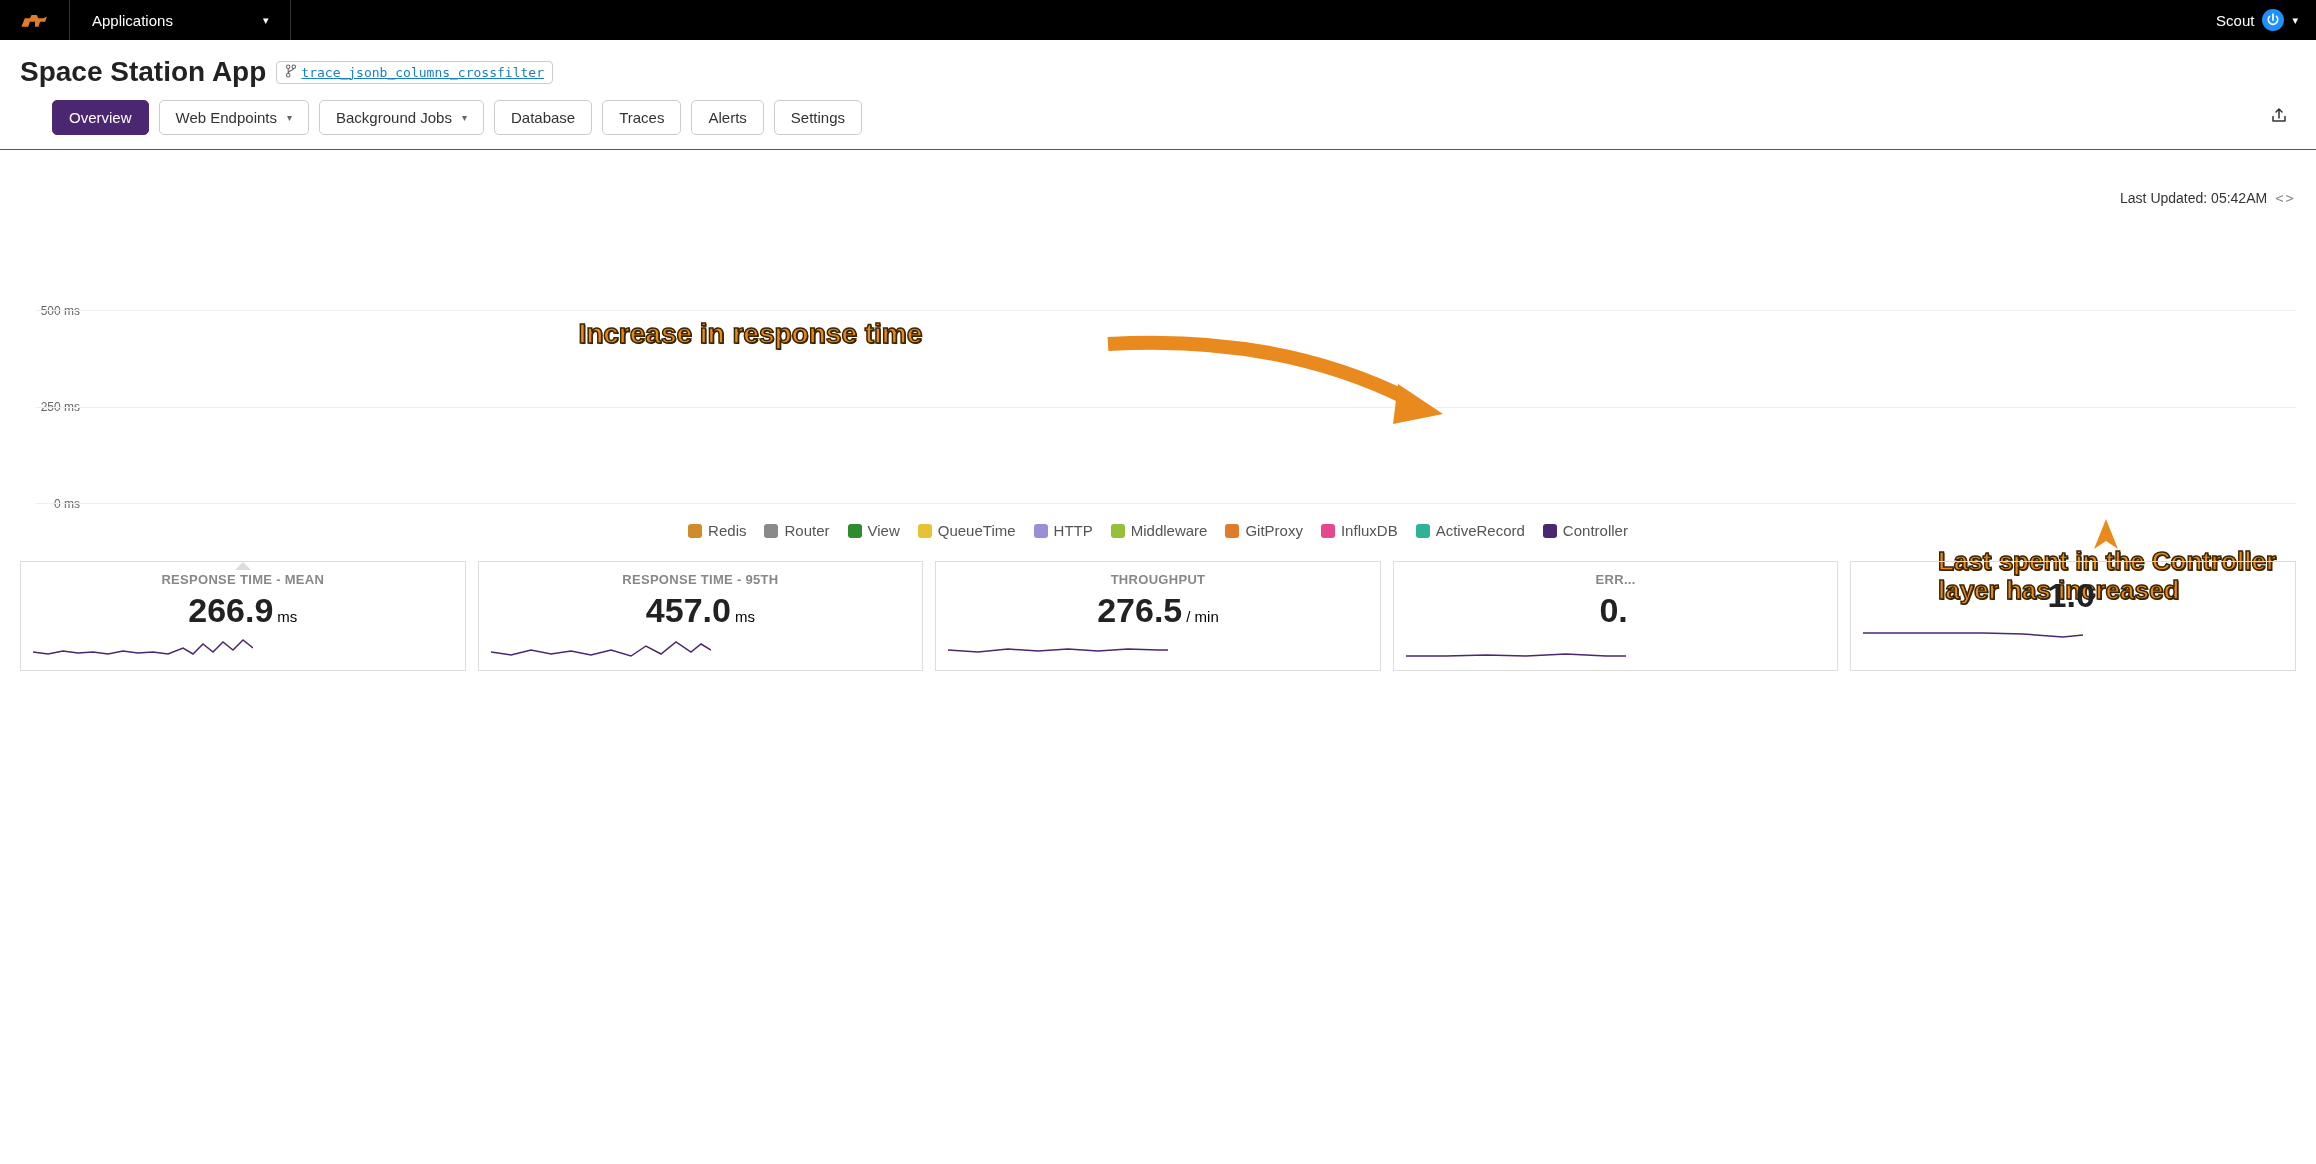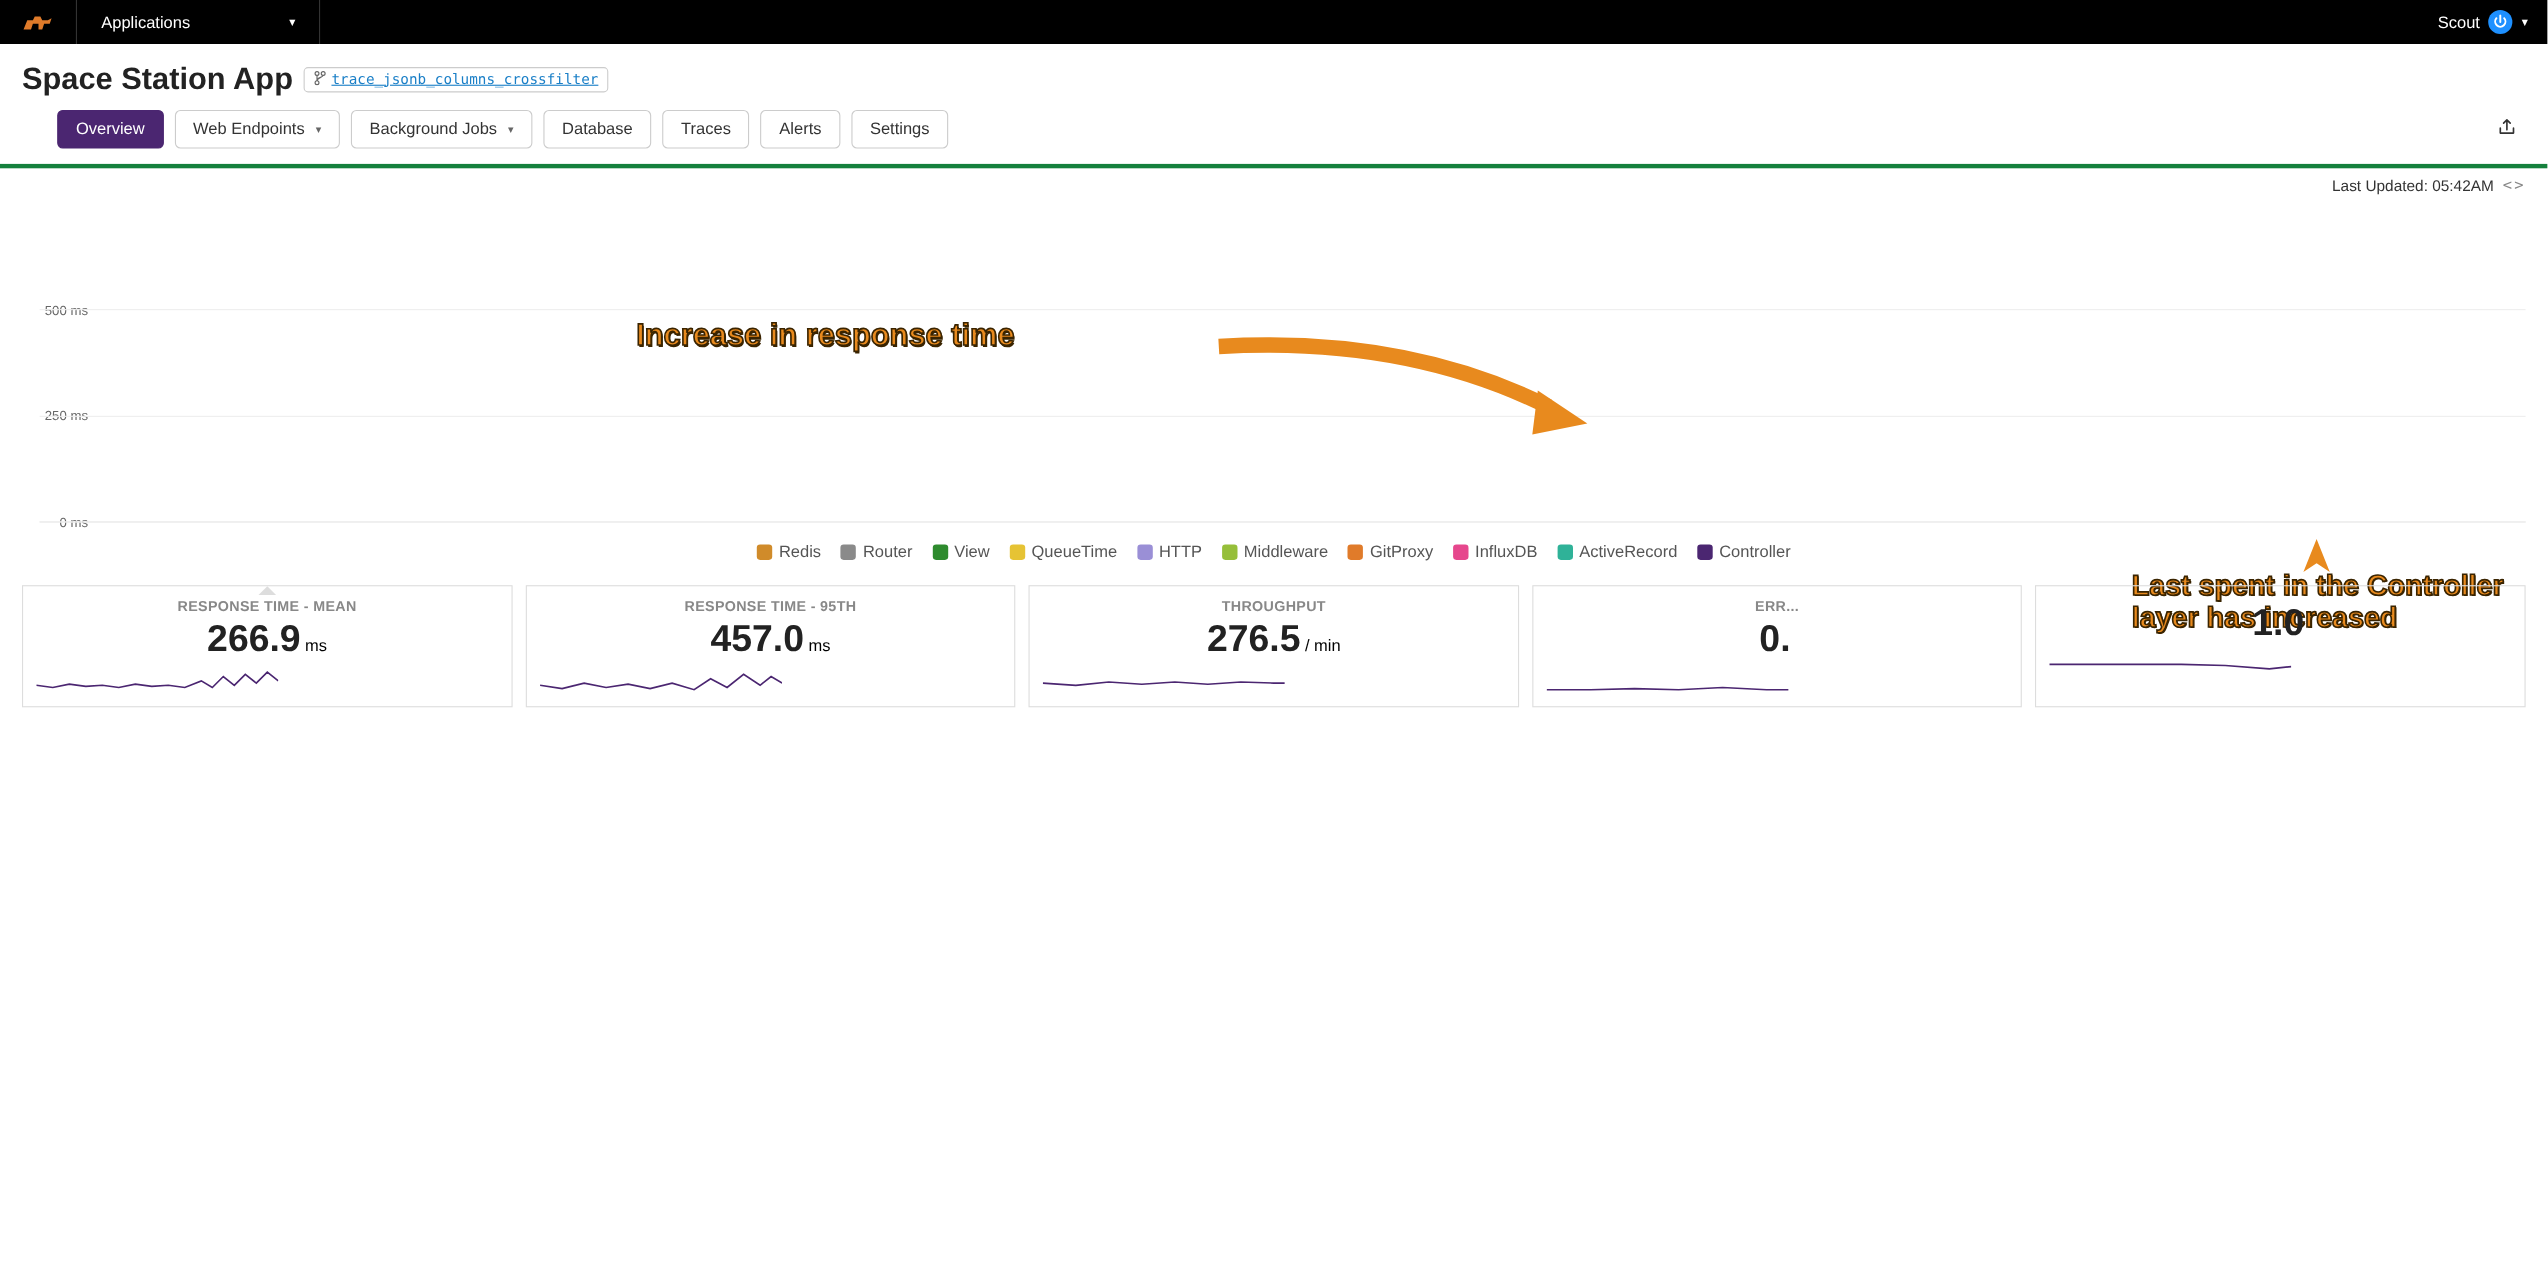--- a/index.html
+++ b/index.html
@@ -5,31 +5,31 @@
   * { box-sizing: border-box; margin: 0; padding: 0; }
   body { font-family: -apple-system, BlinkMacSystemFont, "Segoe UI", Helvetica, Arial, sans-serif; background: #fff; color: #333; }
   .topbar { background: #000; display: flex; align-items: center; height: 40px; color: #fff; }
   .logo { width: 70px; height: 40px; display:flex; align-items:center; justify-content:center; border-right:1px solid #333; }
   .logo svg { width:34px; height:22px; }
   .menu-item { padding: 0 22px; height:100%; display:flex; align-items:center; cursor:pointer; font-size:15px; border-right:1px solid #333;}
   .menu-item span.caret { margin-left: 90px; font-size:11px; }
   .spacer { flex: 1; }
   .user-area { padding: 0 18px; display:flex; align-items:center; gap:8px; font-size:15px; cursor:pointer;text-align:right;}
   .power-icon { width:22px; height:22px; border-radius:50%; background:#1e90ff; display:flex; align-items:center; justify-content:center; color:#fff; font-weight:bold;}
-  .page { padding: 16px 20px 0 20px; border-bottom:4px solid #15803d; }
+  .page { padding: 16px 20px 0 20px; border-bottom:1px solid #15803d; }
   .title-row { display:flex; align-items:center; gap:10px; margin-bottom:12px; }
   .app-title { font-size: 28px; font-weight:600; color:#222; }
   .branch-chip { border:1px solid #ccc; border-radius:4px; padding:2px 8px; font-size:13px; display:flex; align-items:center; gap:4px;}
   .branch-chip a { color:#1a7fc7; text-decoration:underline; font-family: ui-monospace, monospace; font-size:13px; }
   .tabs-row { display:flex; align-items:center; gap:10px; padding-bottom:14px;padding-left:32px;}
   .tab-btn { border:1px solid #ccc; background:#fff; border-radius:5px; padding:8px 16px; font-size:15px; color:#333; cursor:pointer; display:flex; align-items:center; gap:10px;}
   .tab-btn.active { background:#4b2671; color:#fff; border-color:#4b2671; }
   .tab-btn .caret { font-size:10px; color:#666; }
   .share-icon { margin-left:auto; font-size:18px; color:#333; cursor:pointer; padding:4px 8px;}
-  .meta-row { display:flex; justify-content:flex-end; align-items:center; padding:8px 20px; font-size:14px; color:#333; gap:8px;}
+  .meta-row { display:flex; justify-content:flex-end; align-items:center; padding:8px 20px; font-size:14px; color:#333; gap:8px;margin-top:32px;}
   .nav-arrows { font-family:monospace; color:#888; cursor:pointer; letter-spacing:2px;}
   .chart-wrap { position:relative; margin: 0 20px 10px 36px; }
   .y-axis { position:absolute; left:-10px; top:0; bottom:0; width:54px; }
   .y-tick { position:absolute; right:0; font-size:12px; color:#666; transform:translateY(-50%); white-space:nowrap;}
   .grid { position:relative; height:290px; border:1px solid #e5e5e5; border-left:none; border-top:none; border-right:none; }
   .grid-line { position:absolute; left:0; right:0; border-top:1px solid #eee; }
   .bars { position:absolute; left:50px; right:0; bottom:0; top:0; display:flex; align-items:flex-end; gap:2px; }
   .bar { flex:1; display:flex; flex-direction:column-reverse; min-width:0;}
   .seg { width:100%; }
   .x-axis { display:flex; margin-left:50px; margin-top:6px; font-size:13px; color:#444; }

